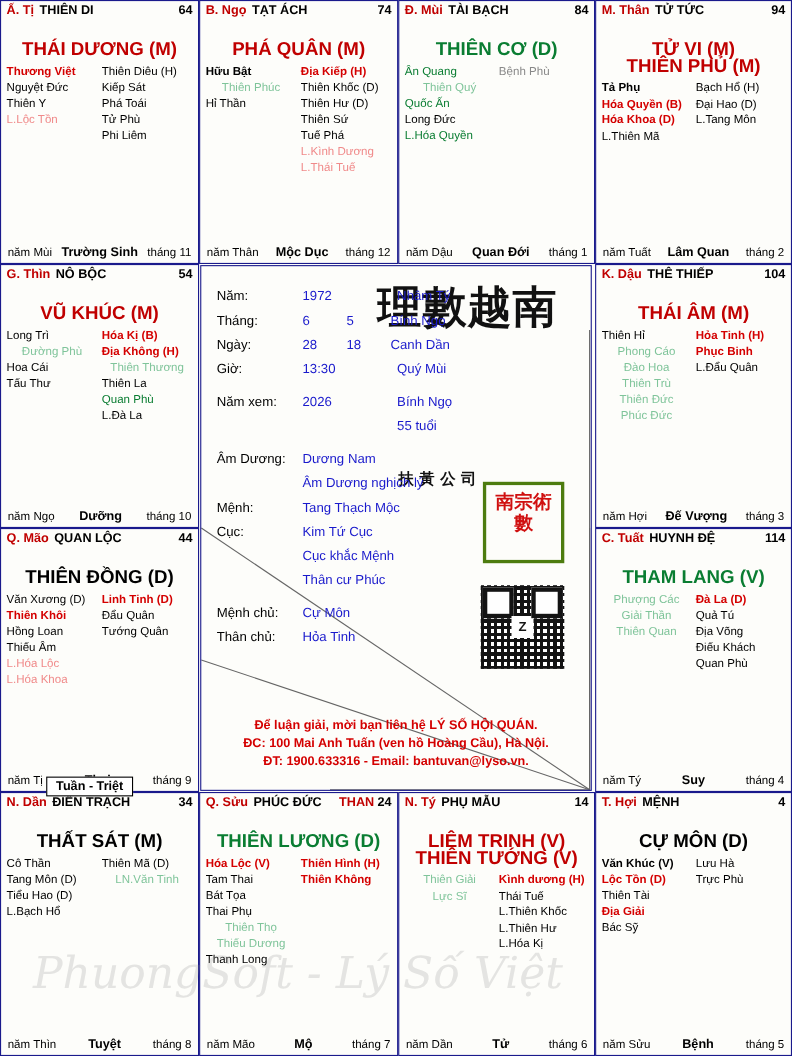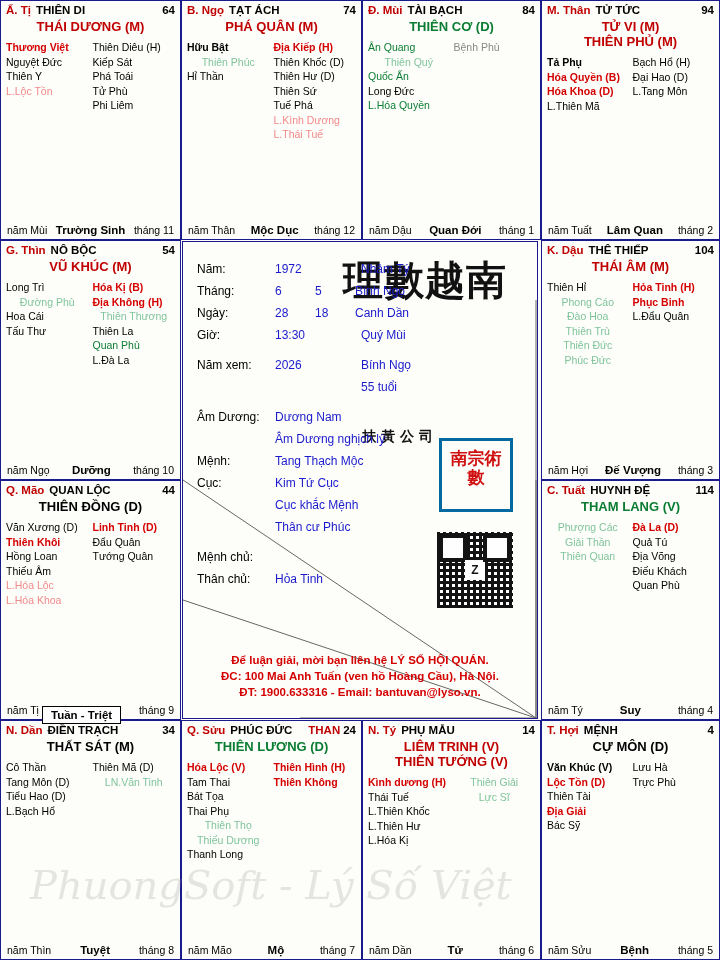--- a/index.html
+++ b/index.html
@@ -33,23 +33,23 @@
     font-weight:bold;
     font-size:11.5px;
     height:14px;
   }
   .chi { color:#c00000; margin-right:5px; }
   .cung { color:#000; flex:1; }
   .num { color:#000; font-weight:bold; }
   .main-star {
     text-align:center;
     font-weight:bold;
-    font-size:13px;
+    font-size:17px;
     color:#c00000;
-    margin-top:1px;
+    margin-top:19px;
     line-height:15px;
   }
   .main-star.green { color:#0a7d32; }
   .star-cols {
     display:flex;
     margin-top:6px;
     gap:4px;
   }
   .star-col { flex:1; line-height:14.5px; font-size:10.5px; }
   .star-col.right { text-align:left; }
@@ -103,23 +103,23 @@
     color:#111;
     line-height:44px;
     text-align:center;
     font-weight:bold;
     letter-spacing:1px;
   }
   .seal {
     position:absolute;
     right:24px; top:196px;
     width:74px; height:74px;
-    border:3px solid #0369a1;
+    border:3px solid #4d7c0f;
     color:#d01010;
-    font-family:Liberation Serif, serif;
+    font-family:Liberation Mono, monospace;
     font-size:17px;
     line-height:19px;
     text-align:center;
     padding:8px 4px 0 4px;
     letter-spacing:0px;
     font-weight:bold;
   }
   .seal-side {
     position:absolute;
     right:104px; top:186px;
@@ -487,30 +487,30 @@
 
   <div class="cell">
     <div class="cell-head">
       <span class="chi">N. Tý</span>
       <span class="cung">PHỤ MẪU</span>
       <span class="num">14</span>
     </div>
     <div class="main-star two-line-star" style="white-space:pre-line">LIÊM TRINH (V)
 THIÊN TƯỚNG (V)</div>
     <div class="star-cols">
+      <div class="star-col">
+          <div class="s-lgreen">Thiên Giải</div>
+          <div class="s-lgreen">Lực Sĩ</div>
+        </div>
       <div class="star-col right">
           <div class="s-red">Kình dương (H)</div>
           <div class="s-black">Thái Tuế</div>
           <div class="s-black">L.Thiên Khốc</div>
           <div class="s-black">L.Thiên Hư</div>
           <div class="s-black">L.Hóa Kị</div>
-        </div>
-      <div class="star-col">
-          <div class="s-lgreen">Thiên Giải</div>
-          <div class="s-lgreen">Lực Sĩ</div>
         </div>
     </div>
     <div class="cell-foot">
       <span class="foot-left">năm Dần</span>
       <span class="foot-mid">Tử</span>
       <span class="foot-right">tháng 6</span>
     </div>
   </div>
 
   <div class="cell">
@@ -609,20 +609,21 @@
     <div class="info-row">
       <span class="info-label"></span>
       <span class="info-v3">Cục khắc Mệnh</span>
     </div>
     <div class="info-row">
       <span class="info-label"></span>
       <span class="info-v3">Thân cư Phúc</span>
     </div>
     <div class="info-row mid-block">
       <span class="info-label">Mệnh chủ:</span>
+      <span class="info-v3">Cự Môn</span>
     </div>
     <div class="info-row">
       <span class="info-label">Thân chủ:</span>
       <span class="info-v3">Hỏa Tinh</span>
     </div>
   </div>
 
   <div class="contact">
     <div>Để luận giải, mời bạn liên hệ LÝ SỐ HỘI QUÁN.</div>
     <div>ĐC: 100 Mai Anh Tuấn (ven hồ Hoàng Cầu), Hà Nội.</div>

